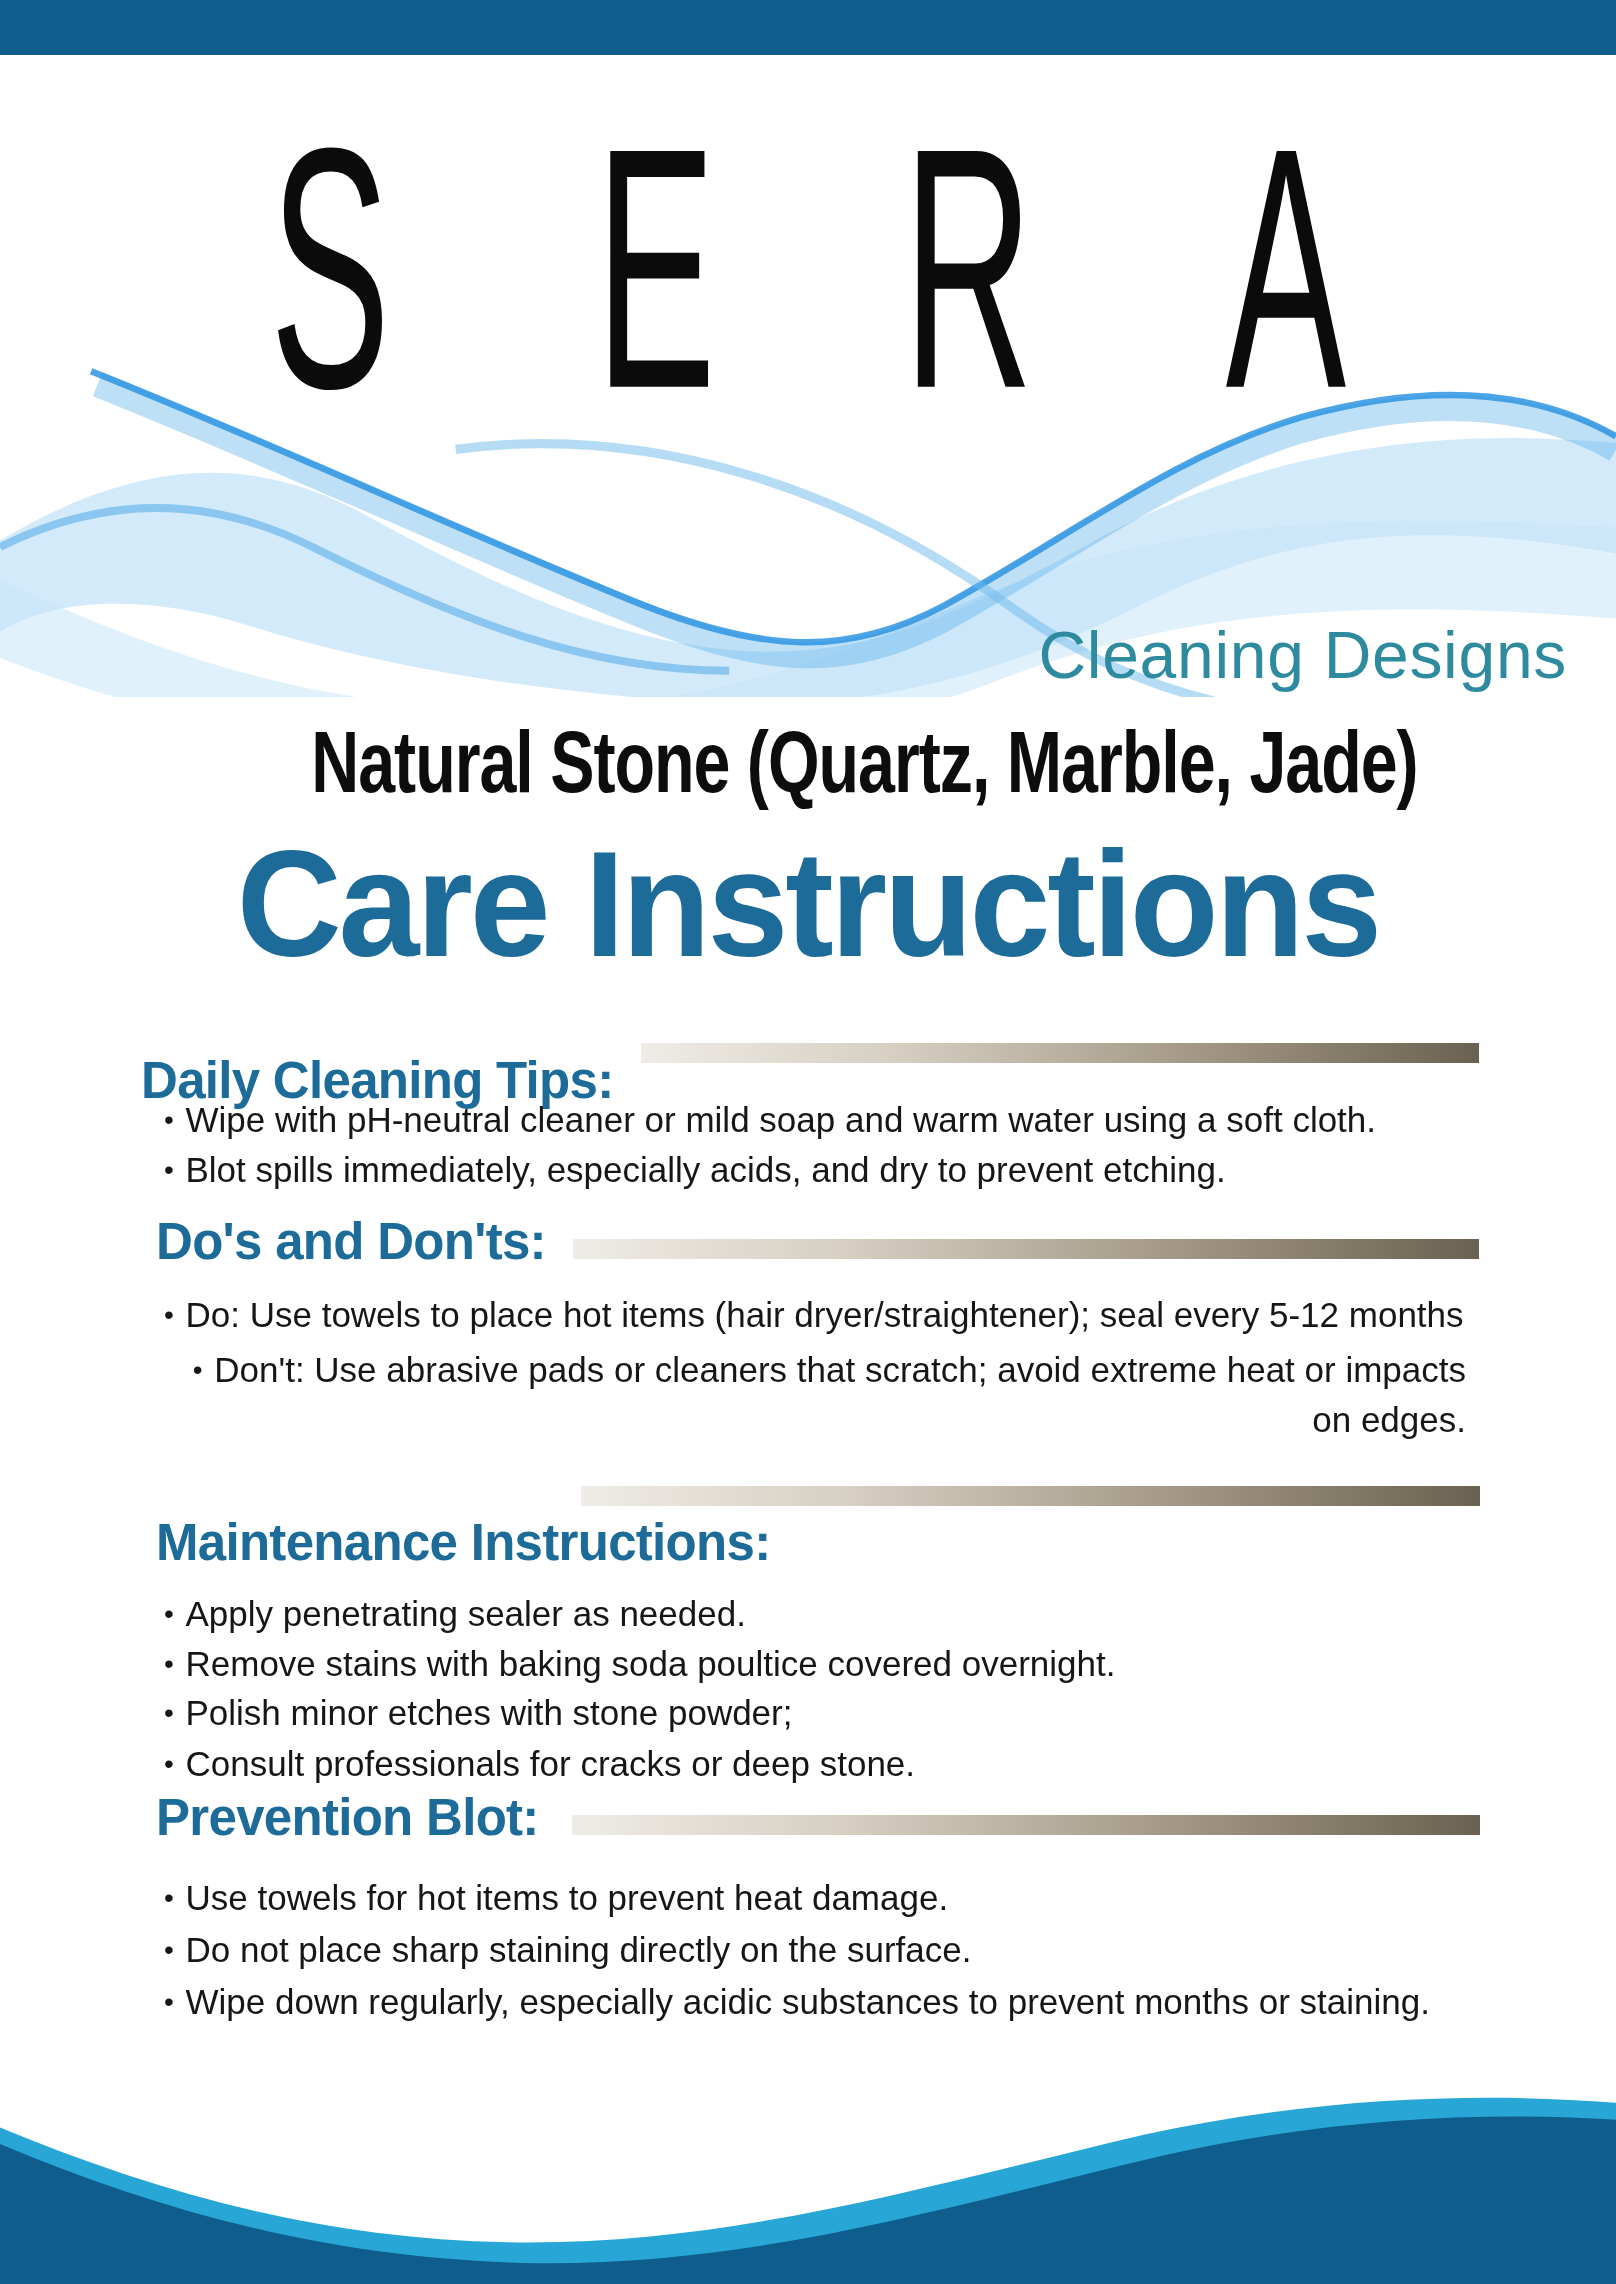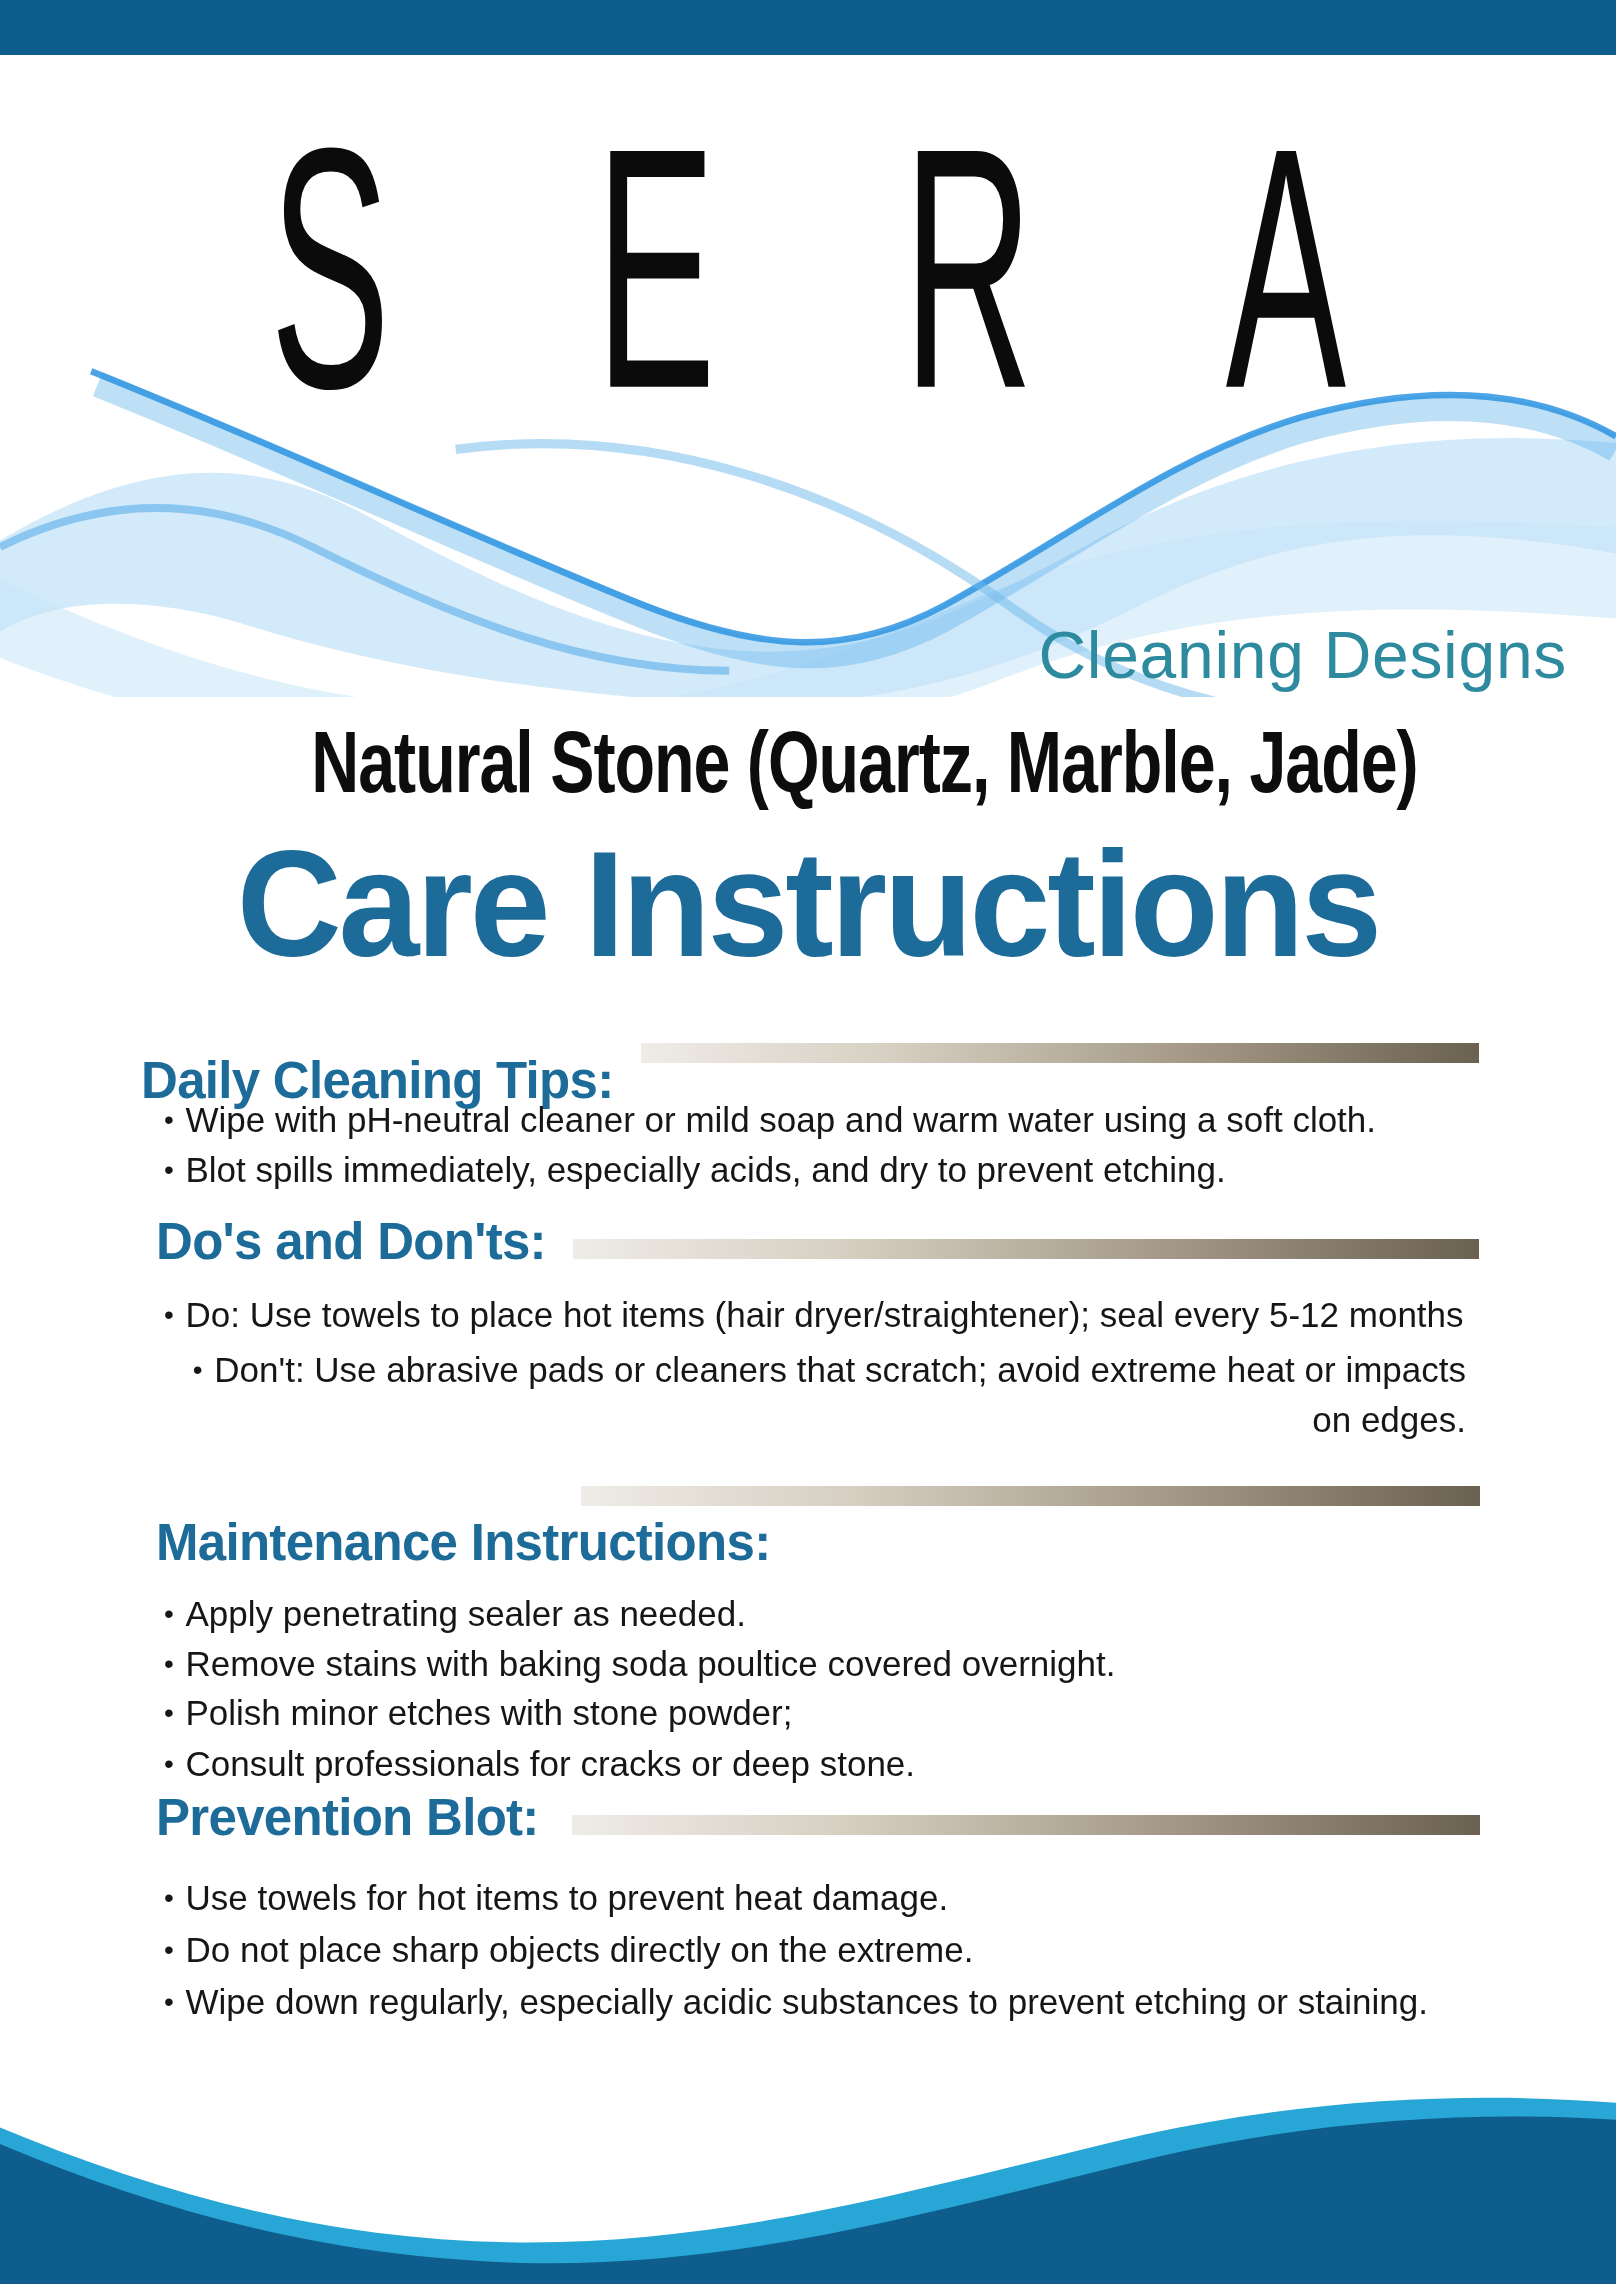--- a/index.html
+++ b/index.html
@@ -95,22 +95,22 @@
 
 <div class="sec-heading" style="left:156px;top:1517px;">Maintenance Instructions:</div>
 <p class="bullet" style="top:1589px;"><span class="dot">•</span><span>Apply penetrating sealer as needed.</span></p>
 <p class="bullet" style="top:1639px;"><span class="dot">•</span><span>Remove stains with baking soda poultice covered overnight.</span></p>
 <p class="bullet" style="top:1688px;"><span class="dot">•</span><span>Polish minor etches with stone powder;</span></p>
 <p class="bullet" style="top:1739px;"><span class="dot">•</span><span>Consult professionals for cracks or deep stone.</span></p>
 
 <div class="sec-heading" style="left:156px;top:1792px;">Prevention Blot:</div>
 <div class="grad-bar" style="left:572px;top:1815px;width:908px;"></div>
 <p class="bullet" style="top:1873px;"><span class="dot">•</span><span>Use towels for hot items to prevent heat damage.</span></p>
-<p class="bullet" style="top:1925px;"><span class="dot">•</span><span>Do not place sharp objects directly on the extreme.</span></p>
-<p class="bullet" style="top:1977px;"><span class="dot">•</span><span>Wipe down regularly, especially acidic substances to prevent etching or staining.</span></p>
+<p class="bullet" style="top:1925px;"><span class="dot">•</span><span>Do not place sharp staining directly on the surface.</span></p>
+<p class="bullet" style="top:1977px;"><span class="dot">•</span><span>Wipe down regularly, especially acidic substances to prevent months or staining.</span></p>
 
 <svg class="footer-svg" viewBox="0 0 2482 310" preserveAspectRatio="none">
   <path d="M 0,70 C 230,165 480,240 780,246 C 1120,252 1420,160 1760,80
            C 2010,26 2260,14 2482,32 L 2482,310 L 0,310 Z" fill="#28a7d7"></path>
   <path d="M 0,95 C 240,195 500,272 820,278 C 1160,282 1450,192 1790,112
            C 2030,58 2270,44 2482,58 L 2482,310 L 0,310 Z" fill="#0f5d8c"></path>
 </svg>
 
 
 </body></html>

